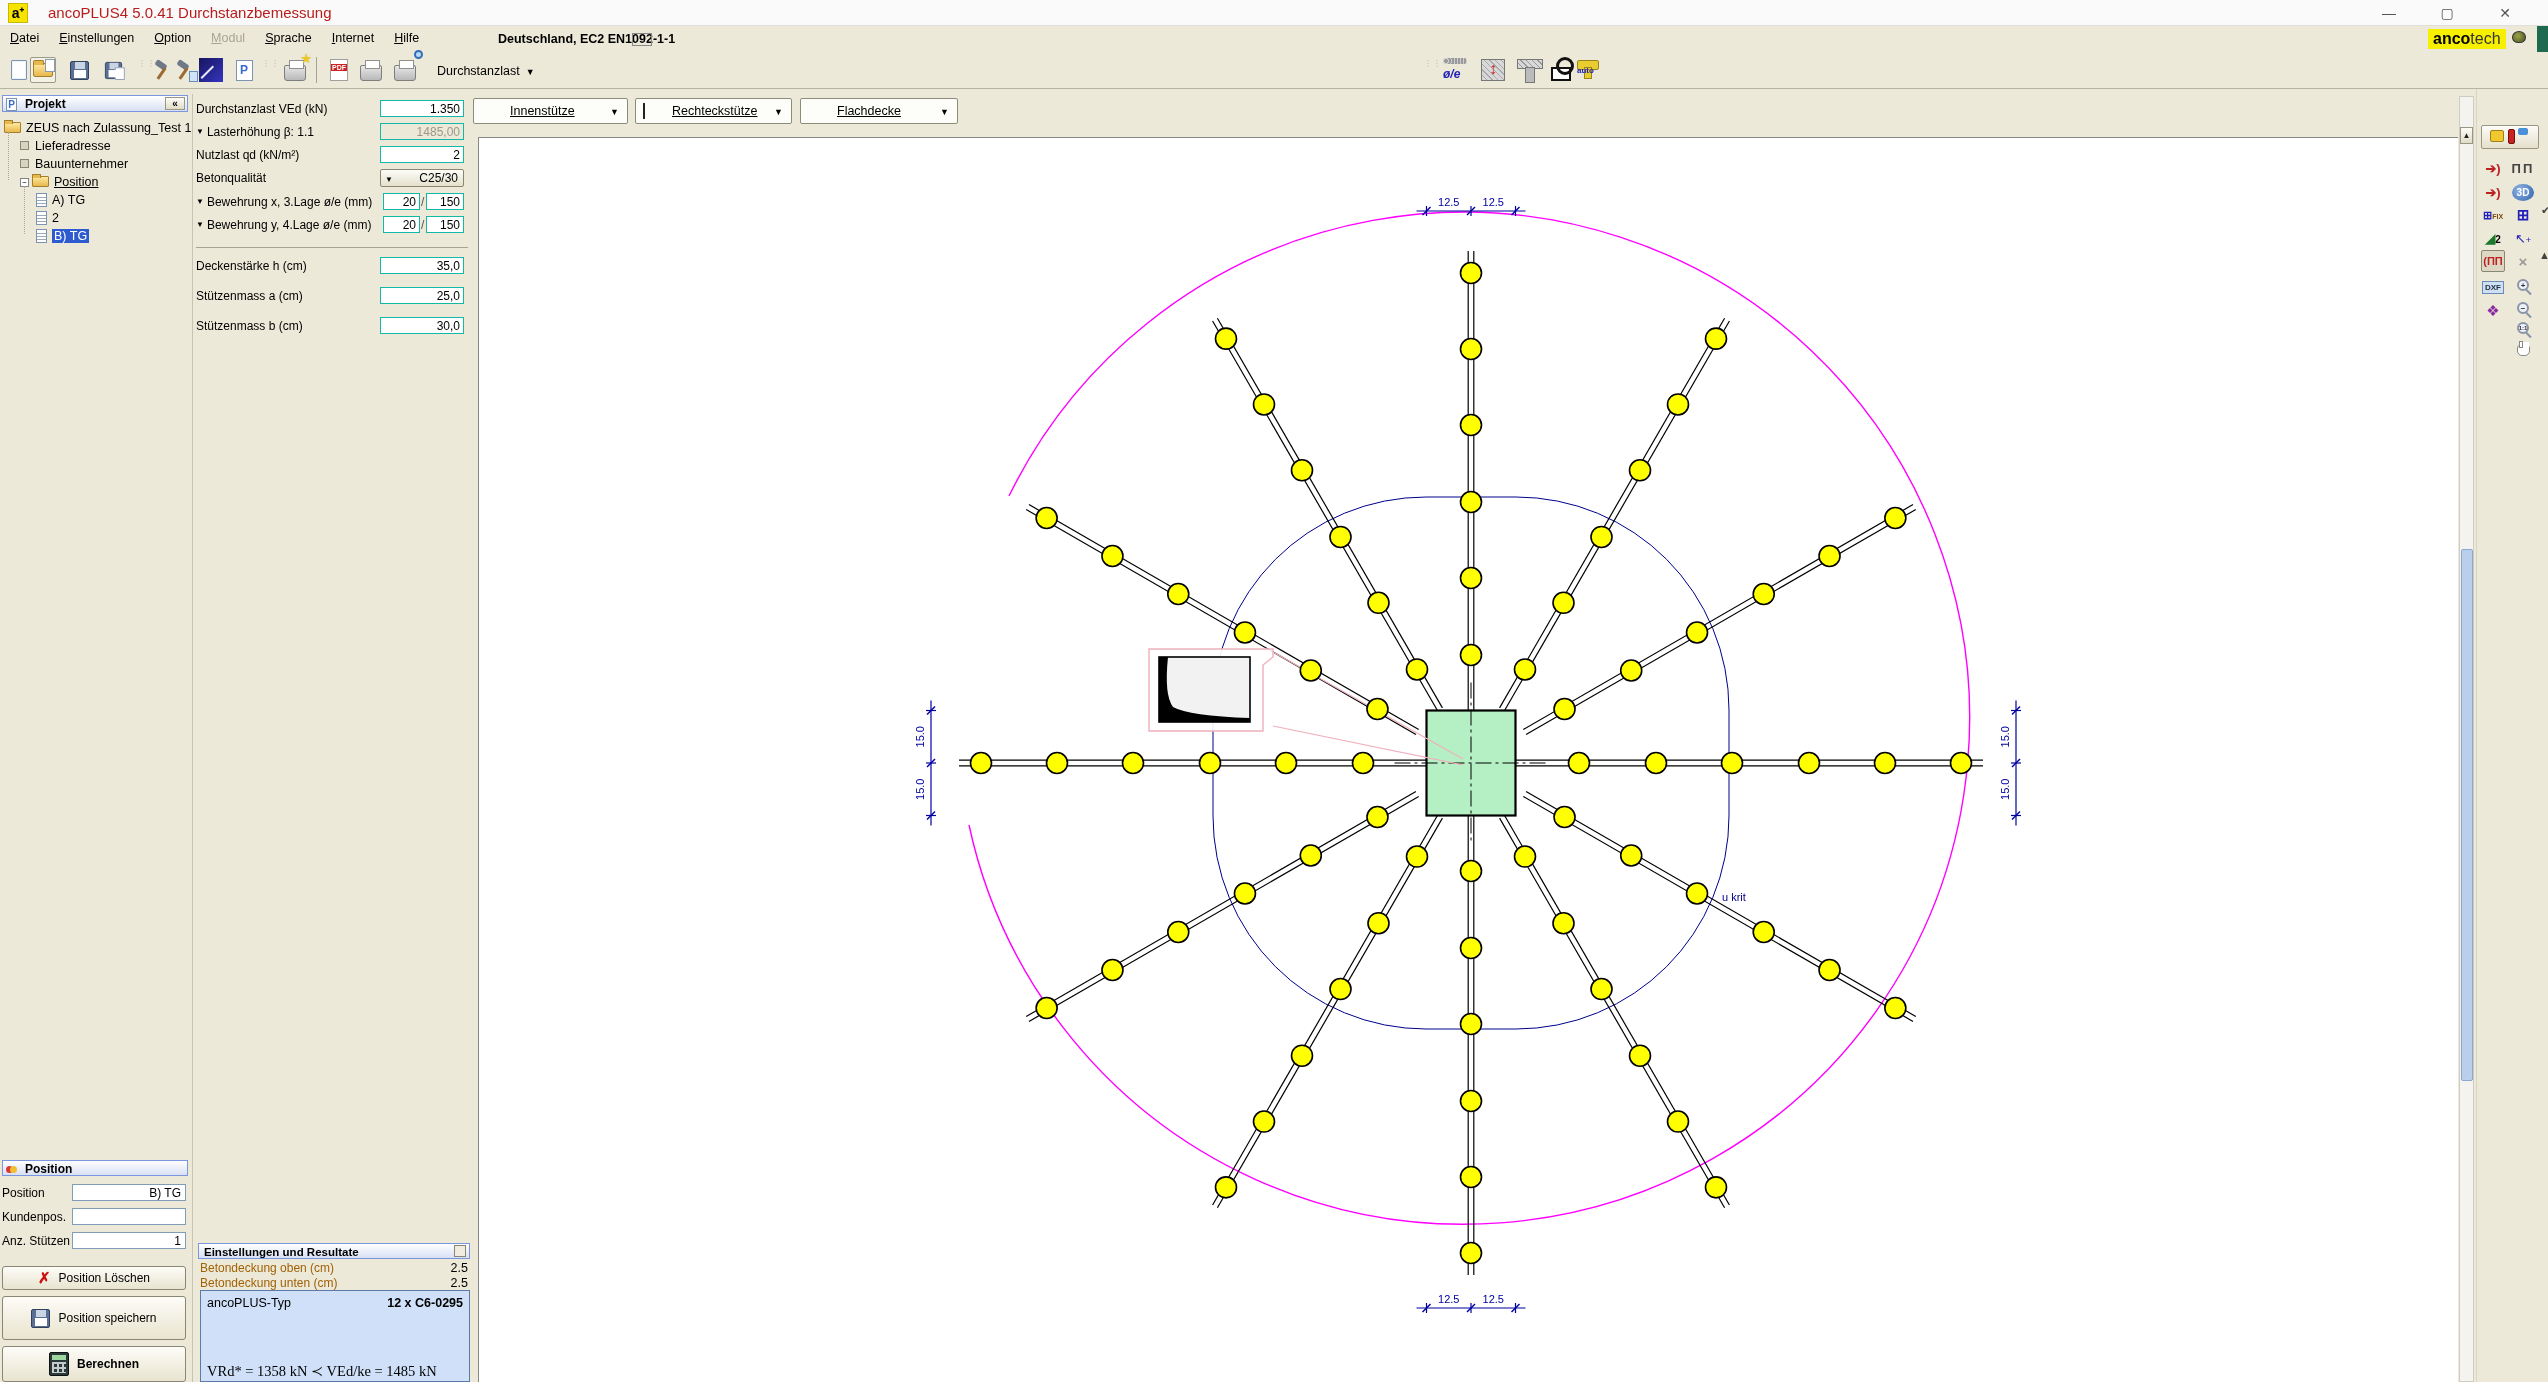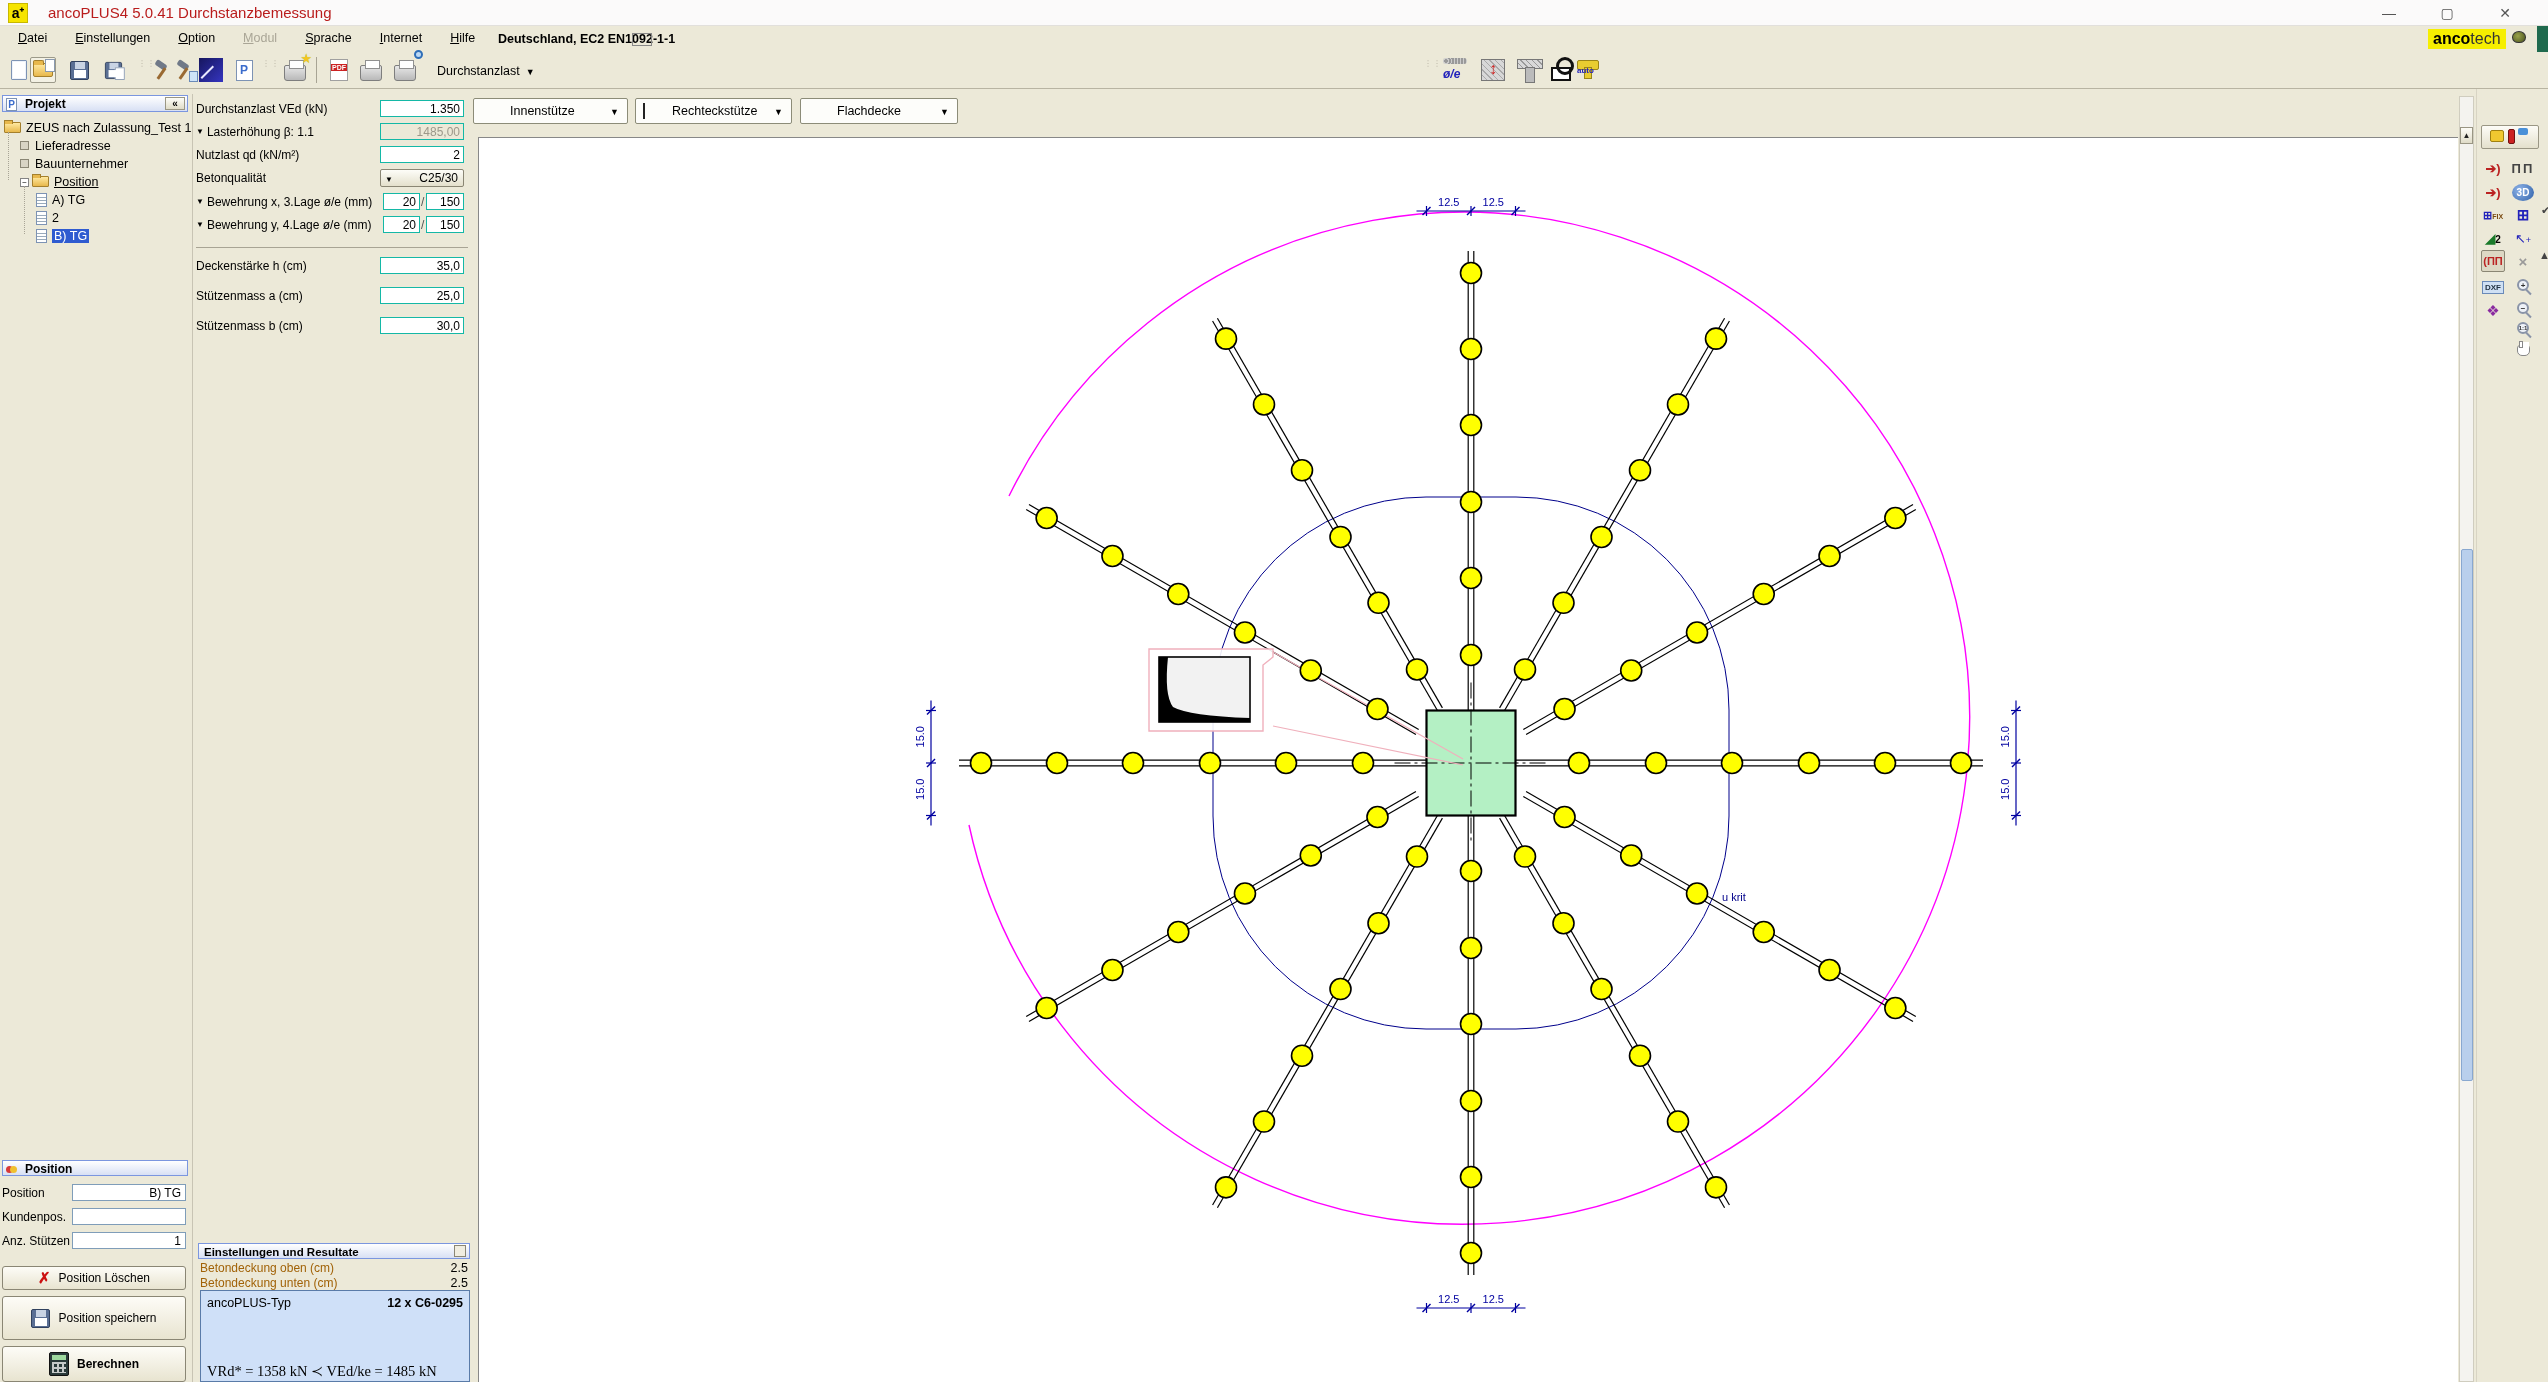--- a/index.html
+++ b/index.html
@@ -10,21 +10,21 @@
   
   #titlebar { position:absolute; left:0; top:0; width:2548px; height:26px; background:#fbfafa; border-bottom:1px solid #e2e0dc; }
   #app-icon { position:absolute; left:8px; top:3px; width:20px; height:20px; background:#f6e400; border:1px solid #c8b800;
               font-weight:bold; font-size:14px; text-align:center; line-height:19px; color:#000; }
   #title-text { position:absolute; left:48px; top:4px; font-size:15px; color:#b91c1c; }
   .win-btn { position:absolute; top:0; width:44px; height:26px; text-align:center; line-height:26px; font-size:14px; color:#555; }
   #btn-min { left:2367px; } #btn-max { left:2425px; } #btn-close { left:2483px; }
 
   
   #menubar { position:absolute; left:0; top:26px; width:2548px; height:26px; background:#ece9d8; }
-  .menu-item { display:inline-block; padding:5px 10px 0 10px; font-size:12.5px; height:26px;margin-left:8px; }
+  .menu-item { display:inline-block; padding:5px 10px 0 10px; font-size:12.5px; height:26px; }
   .menu-item.disabled { color:#a9a596; }
   .menu-item u { text-decoration:underline; }
   #region-label { position:absolute; left:498px; top:6px; font-size:12.5px; font-weight:bold; }
   #flag-de { position:absolute; left:632px; top:7px; width:20px; height:13px; border:1px solid #888; }
   .flag-stripe { width:100%; height:33.33%; }
   #brand { position:absolute; left:2428px; top:3px; background:#f6ef00; padding:1px 5px; font-size:16px; }
   #brand b { font-weight:bold; } #brand span { color:#333; }
   #bug-icon { position:absolute; left:2512px; top:5px; width:14px; height:12px; background:radial-gradient(circle at 40% 40%, #9aa34a, #4a5220); border-radius:50% 50% 45% 45%; border:1px solid #333; }
   #green-strip { position:absolute; left:2537px; top:26px; width:11px; height:52px; background:#1f6a4e; }
 
@@ -114,21 +114,21 @@
   .res-row-label { position:absolute; font-size:12px; color:#a16207; }
   .res-row-val { position:absolute; font-size:12.5px; text-align:right; }
   #res-box { position:absolute; left:200px; top:1290px; width:270px; height:92px; background:#cfe0f8; border:1px solid #5a7ba8; }
   #res-typ-label { position:absolute; left:6px; top:5px; font-size:12.5px; }
   #res-typ-val { position:absolute; right:6px; top:5px; font-size:12.5px; font-weight:bold; }
   #res-verdict { position:absolute; left:6px; top:72px; font-family:"Liberation Serif", serif; font-size:14.5px; }
   .chk { position:absolute; width:12px; height:12px; background:#f0ede0; border:1px solid #8a8674; }
 
   
   .sel-box { position:absolute; top:98px; height:26px; background:#fdfdfa; border:1px solid #8c8c78; border-radius:2px; font-size:12.5px; }
-  .sel-box .sel-label { position:absolute; left:36px; top:5px; }
+  .sel-box .sel-label { position:absolute; left:36px; top:5px;text-decoration:underline; }
   .sel-box .sel-arr { position:absolute; right:8px; top:8px; font-size:9px; }
   .sel-ic { position:absolute; left:7px; top:5px; }
   .ic-rect-col { width:20px; height:13px; background:#9cf0a8; border:1px solid #222; margin-top:2px; }
 
   
   #canvas { position:absolute; left:478px; top:137px; width:1980px; height:1245px; background:#fff; border-left:1px solid #888; border-top:1px solid #888; }
 
   
   #v-scroll { position:absolute; left:2459px; top:96px; width:15px; height:1286px; background:#f4f3ef; border:1px solid #d0cdbf; }
   #v-scroll .sb-btn { position:absolute; left:0px; top:30px; width:13px; height:17px; background:linear-gradient(#fdfcf7,#e0dcc8); border:1px solid #9a9684; font-size:8px; text-align:center; line-height:15px; color:#222; }

